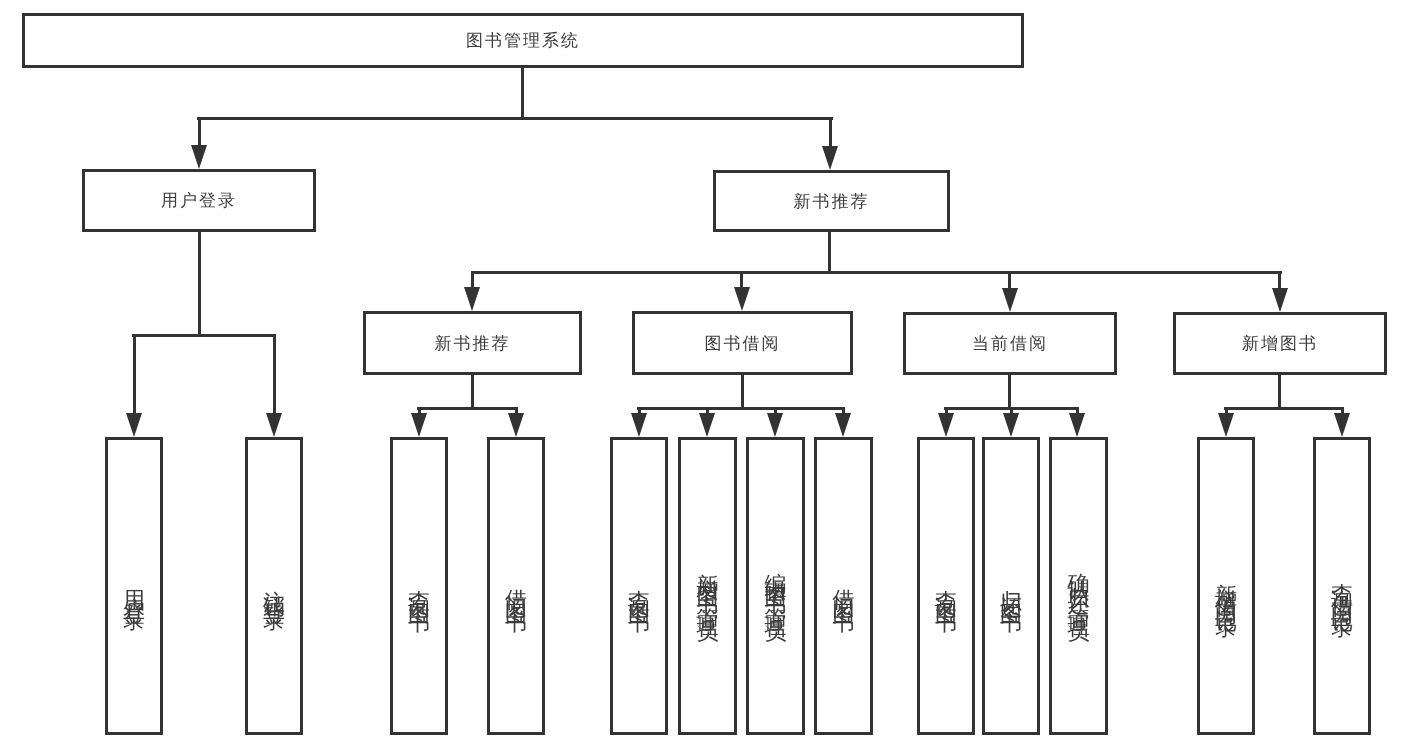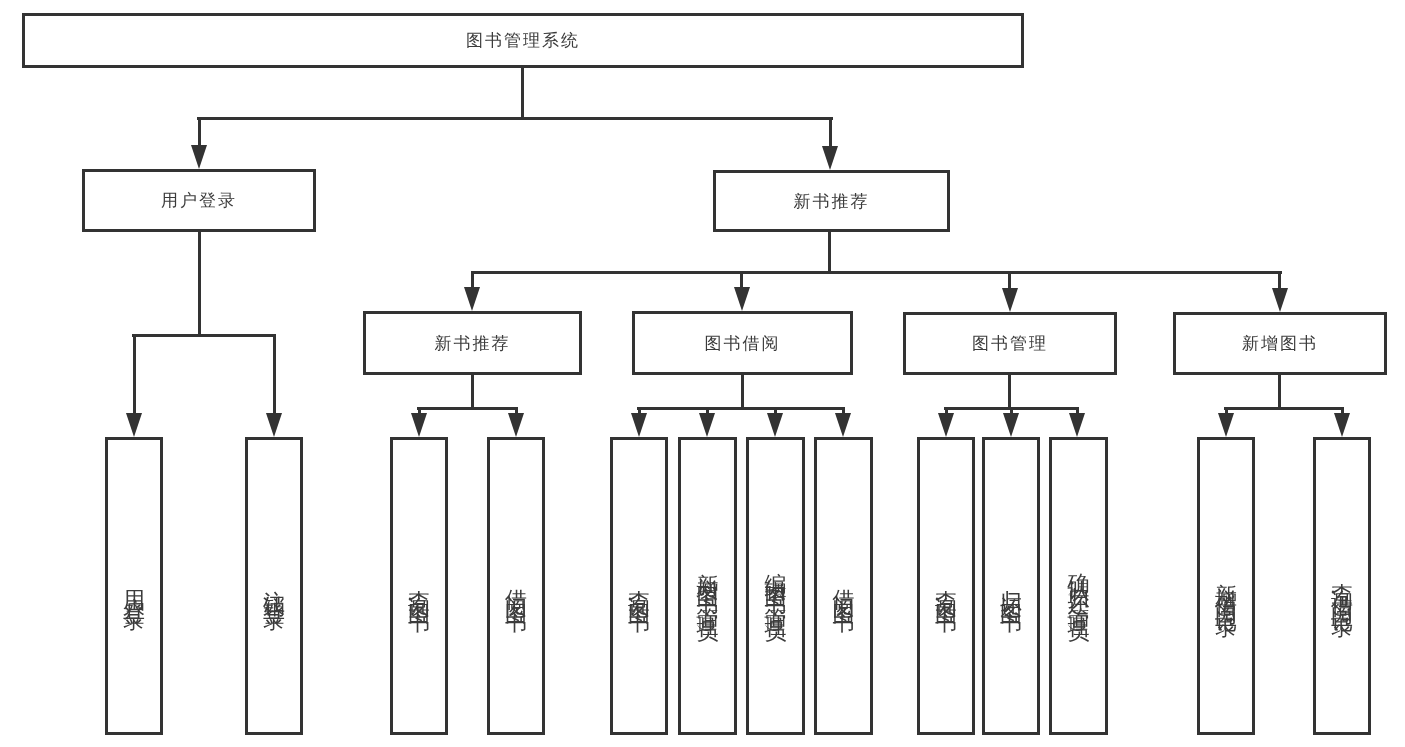--- a/index.html
+++ b/index.html
@@ -137,21 +137,21 @@
     <span>新书推荐</span>
   </div>
 
   <div class="node h" style="left:632px;top:311px;width:221px;height:64px;">
     <span>图书借阅</span>
   </div>
   <div class="node h" style="left:363px;top:311px;width:219px;height:64px;">
     <span>新书推荐</span>
   </div>
   <div class="node h" style="left:903px;top:312px;width:214px;height:63px;">
-    <span>图书管理</span>
+    <span>当前借阅</span>
   </div>
   <div class="node h" style="left:1173px;top:312px;width:214px;height:63px;">
     <span>新增图书</span>
   </div>
 
   <div class="node v" style="left:105px;top:437px;width:58px;height:298px;">
     <span>用户登录</span>
   </div>
   <div class="node v" style="left:245px;top:437px;width:58px;height:298px;">
     <span>注销登录</span>

